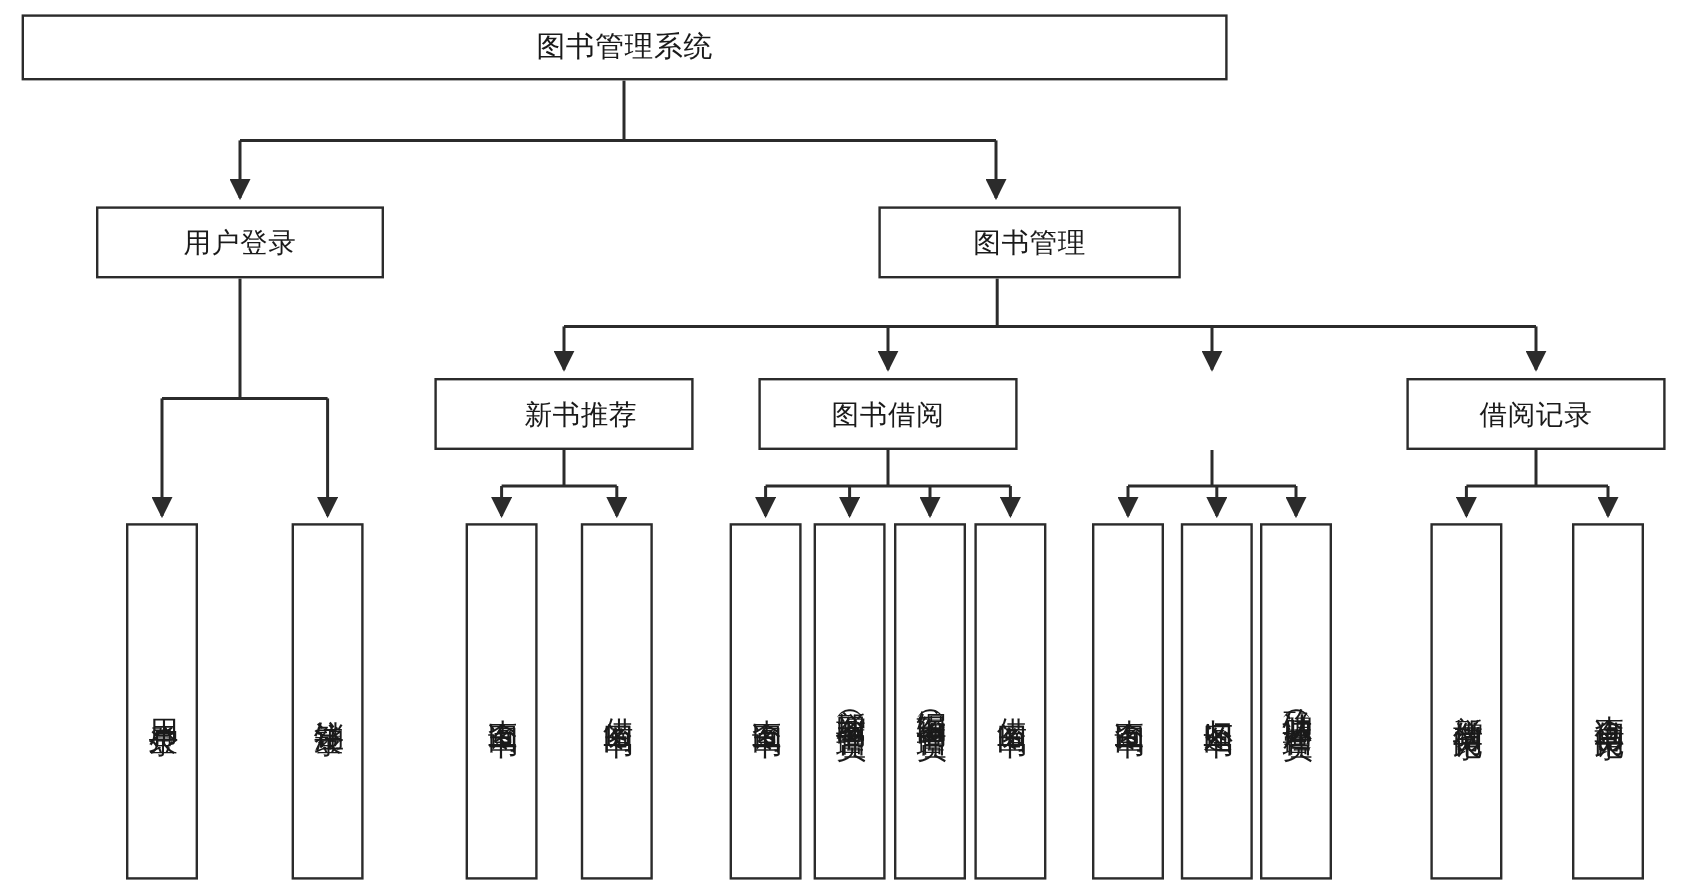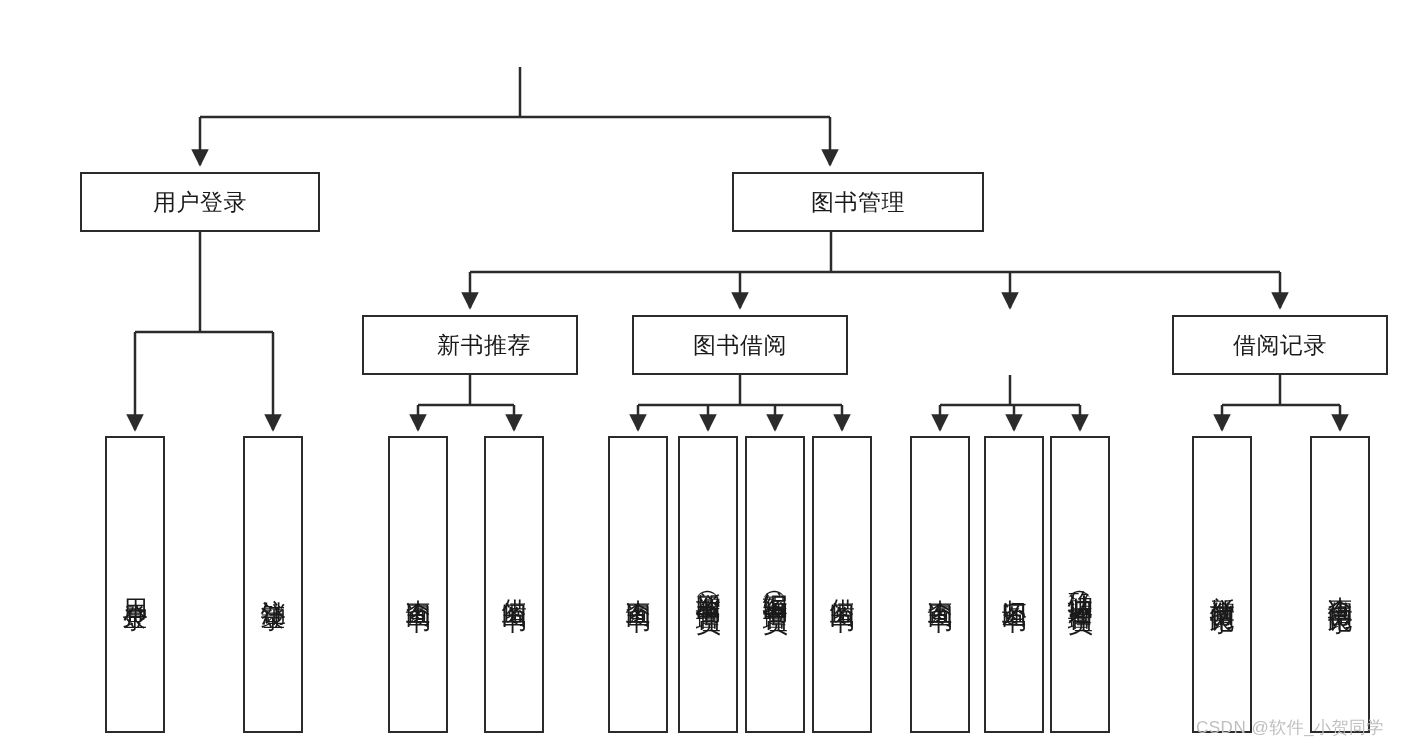--- a/index.html
+++ b/index.html
@@ -119,20 +119,23 @@
       <path d="M 1014 405 L 1014 430" marker-end="url(#arrow)"></path>
       <path d="M 1080 405 L 1080 430" marker-end="url(#arrow)"></path>
 
       <path d="M 1280 375 L 1280 405"></path>
       <path d="M 1222 405 L 1340 405"></path>
       <path d="M 1222 405 L 1222 430" marker-end="url(#arrow)"></path>
       <path d="M 1340 405 L 1340 430" marker-end="url(#arrow)"></path>
     </g>
   </svg>
 
+  <div class="node root horiz" style="left: 18px; top: 12px; width: 1005px; height: 55px;">
+    <span class="label">图书管理系统</span>
+  </div>
 
   <div class="node horiz" style="left: 80px; top: 172px; width: 240px; height: 60px;">
     <span class="label">用户登录</span>
   </div>
   <div class="node horiz" style="left: 732px; top: 172px; width: 252px; height: 60px;">
     <span class="label">图书管理</span>
   </div>
 
   <div class="node horiz" style="left: 362px; top: 315px; width: 216px; height: 60px; padding-left: 28px;">
     <span class="label">新书推荐</span>
@@ -177,15 +180,14 @@
   <div class="node vert" style="left: 1050px; top: 436px; width: 60px; height: 297px;">
     <span class="label">确认归还（管理员）</span>
   </div>
   <div class="node vert" style="left: 1192px; top: 436px; width: 60px; height: 297px;">
     <span class="label">新增借阅记录</span>
   </div>
   <div class="node vert" style="left: 1310px; top: 436px; width: 60px; height: 297px;">
     <span class="label">查询借阅记录</span>
   </div>
 
-  <div class="watermark" style="left: 1196px; top: 716px; color: rgb(191, 191, 191);">CSDN @软件_小贺同学</div>
 
 </div>
 
 </body></html>

